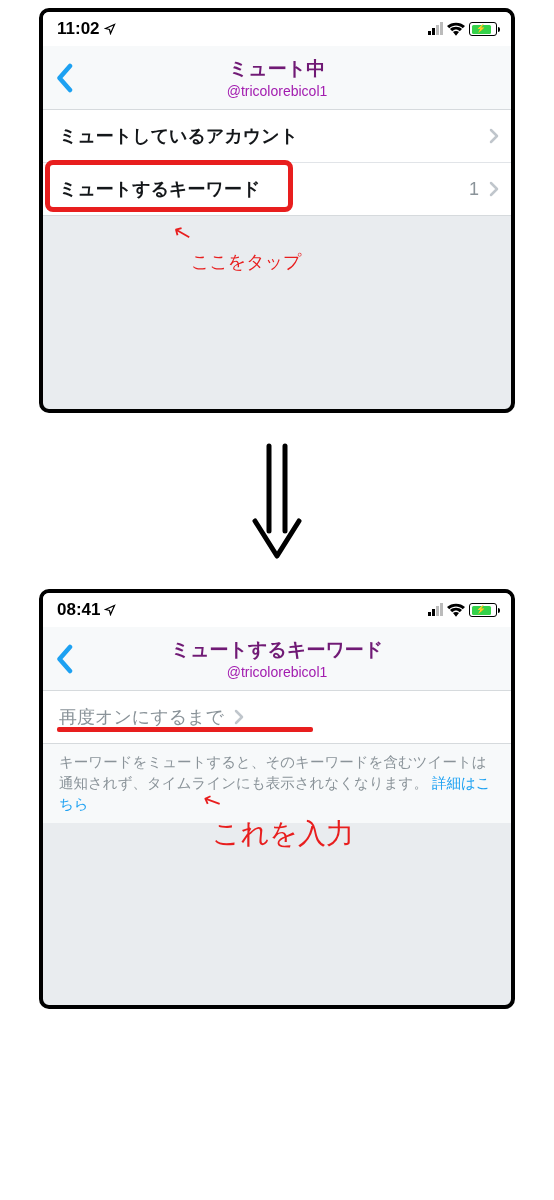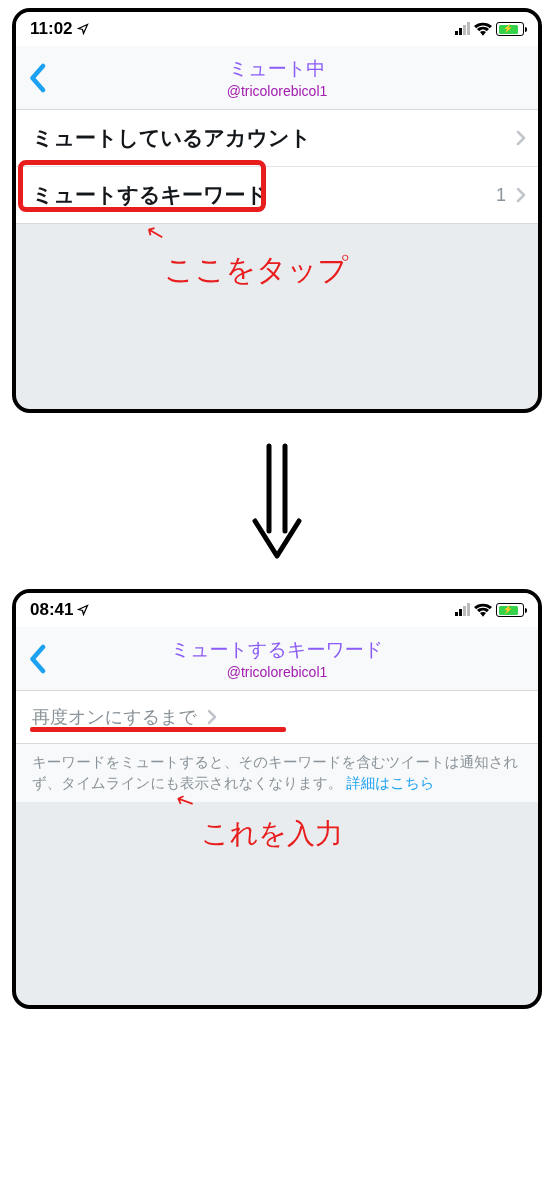--- a/index.html
+++ b/index.html
@@ -6,23 +6,23 @@
   body {
     background: #fff;
     font-family: -apple-system, "Hiragino Sans", "Hiragino Kaku Gothic ProN", sans-serif;
     width: 554px;
     height: 1200px;
     display: flex;
     flex-direction: column;
     align-items: center;
   }
   .screen {
-    width: 530px;
+    width: 476px;
     border: 4px solid #000;
-    border-radius: 18px;
+    border-radius: 10px;
     overflow: hidden;
     background: #e9ecef;
     position: relative;
   }
   .screen1 { height: 405px; margin-top: 8px; }
   .screen2 { height: 420px; }
   .statusbar {
     height: 34px;
     background: #fff;
     display: flex;
@@ -73,49 +73,49 @@
     position: relative;
     padding: 0 10px;
   }
   .back-chev { color: #1da1f2; width: 22px; height: 30px; }
   .nav-center {
     position: absolute;
     left: 0; right: 0;
     text-align: center;
     pointer-events: none;
   }
-  .nav-title { font-size: 19px; font-weight: 400; color: #8b5cf6; }
+  .nav-title { font-size: 19px; font-weight: 700; color: #701a75; }
   .nav-subtitle { font-size: 14px; color: #a21caf; margin-top: 1px; }
   .list { background: #fff; }
   .row {
     display: flex;
     align-items: center;
     justify-content: space-between;
     padding: 14px 12px 14px 16px;
     border-bottom: 1px solid #e1e4e8;
     background: #fff;
     position: relative;
   }
   .row:last-child { border-bottom: 1px solid #d6dadd; }
-  .row-label { font-size: 21px; font-weight: 600; color: #14171a; }
+  .row-label { font-size: 18px; font-weight: 600; color: #14171a; }
   .row-right { display: flex; align-items: center; gap: 10px; }
   .row-value { font-size: 18px; color: #8a9399; }
   .chev-r { color: #c0c6cc; width: 10px; height: 16px; }
   .highlight-box {
     position: absolute;
     border: 5px solid #e81e1e;
     border-radius: 8px;
     pointer-events: none;
   }
   .hl1 { left: 2px; top: 148px; width: 248px; height: 52px; }
   .annotation {
     position: absolute;
     color: #e81e1e;
     font-family: "Comic Sans MS", "Bradley Hand", cursive;
-    font-size: 30px;
+    font-size: 18px;
     pointer-events: none;
   }
   .ann-arrow1 { left: 130px; top: 208px; font-size: 22px; transform: rotate(-15deg); }
   .ann-text1 { left: 148px; top: 238px; }
   .help-text {
     padding: 8px 16px;
     font-size: 14.5px;
     color: #8a9399;
     line-height: 1.45;
     background: #f7f9fa;
@@ -130,21 +130,21 @@
   }
   .ul2 { left: 14px; top: 134px; width: 256px; }
   .ann-arrow2 {
     position: absolute;
     left: 160px; top: 195px;
     color: #e81e1e;
     font-size: 22px;
     transform: rotate(-25deg);
     pointer-events: none;
   }
-  .ann-text2 { position: absolute; left: 185px; top: 222px; color: #e81e1e; font-family: Liberation Mono, monospace; font-size: 28px; pointer-events: none; }
+  .ann-text2 { position: absolute; left: 169px; top: 222px; color: #e81e1e; font-family: Liberation Mono, monospace; font-size: 28px; pointer-events: none; }
   .big-arrow {
     width: 60px;
     margin: 28px 0 28px 0;
   }
   .body-fill { flex: 1; background: #e9ecef; }
 </style>
 </head>
 <body>
 
 <div class="screen screen1">

